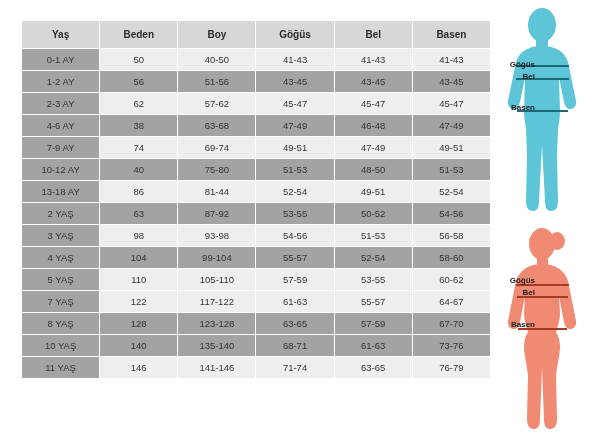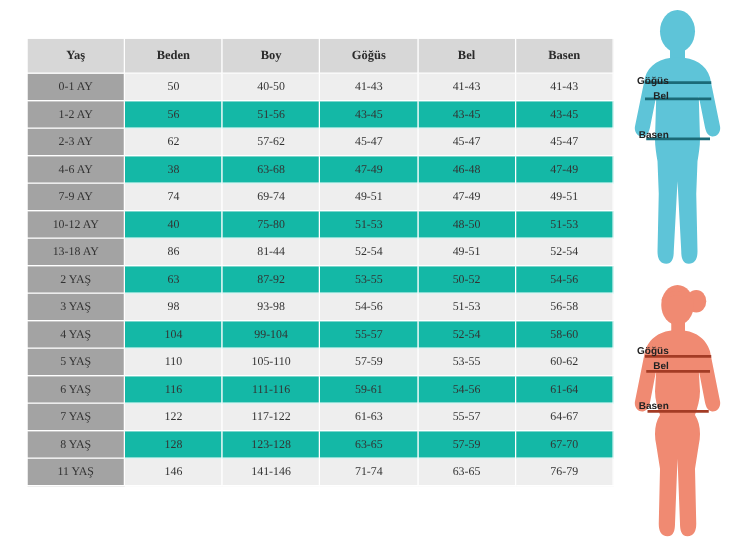--- a/index.html
+++ b/index.html
@@ -17,23 +17,22 @@
   #wrap {
     position: absolute;
     left: 0; top: 0;
     width: 600px;
     height: 445px;
   }
   
   #table-area {
     position: absolute;
     left: 21px;
-    top: 30px;
+    top: 20px;
     width: 470px;
-    font-family: Liberation Serif, serif;
   }
   table.size-table {
     border-collapse: collapse;
     width: 470px;
     table-layout: fixed;
   }
   table.size-table th,
   table.size-table td {
     border: 1px solid #ffffff;
     text-align: center;
@@ -52,21 +51,21 @@
   }
   td.label-col {
     background: #a3a3a3;
     font-weight: normal;
     color: #333333;
   }
   td.val {
     background: #eeeeee;
   }
   tr.alt td.val {
-    background: #14b8a6;
+    background: #a3a3a3;
   }
   
   .figure {
     position: absolute;
   }
   #figure-child {
     left: 497px;
     top: 5px;
     width: 96px;
     height: 218px;
@@ -195,43 +194,43 @@
           <td class="val">58-60</td>
         </tr>
         <tr>
           <td class="label-col">5 YAŞ</td>
           <td class="val">110</td>
           <td class="val">105-110</td>
           <td class="val">57-59</td>
           <td class="val">53-55</td>
           <td class="val">60-62</td>
         </tr>
-        <tr class="alt">
-          <td class="label-col">6 YAŞ</td>
-          <td class="val">116</td>
-          <td class="val">111-116</td>
-          <td class="val">59-61</td>
-          <td class="val">54-56</td>
-          <td class="val">61-64</td>
-        </tr>
         <tr>
           <td class="label-col">7 YAŞ</td>
           <td class="val">122</td>
           <td class="val">117-122</td>
           <td class="val">61-63</td>
           <td class="val">55-57</td>
           <td class="val">64-67</td>
         </tr>
         <tr class="alt">
           <td class="label-col">8 YAŞ</td>
           <td class="val">128</td>
           <td class="val">123-128</td>
           <td class="val">63-65</td>
           <td class="val">57-59</td>
           <td class="val">67-70</td>
+        </tr>
+        <tr class="alt">
+          <td class="label-col">10 YAŞ</td>
+          <td class="val">140</td>
+          <td class="val">135-140</td>
+          <td class="val">68-71</td>
+          <td class="val">61-63</td>
+          <td class="val">73-76</td>
         </tr>
         <tr>
           <td class="label-col">11 YAŞ</td>
           <td class="val">146</td>
           <td class="val">141-146</td>
           <td class="val">71-74</td>
           <td class="val">63-65</td>
           <td class="val">76-79</td>
         </tr>
       </tbody>

